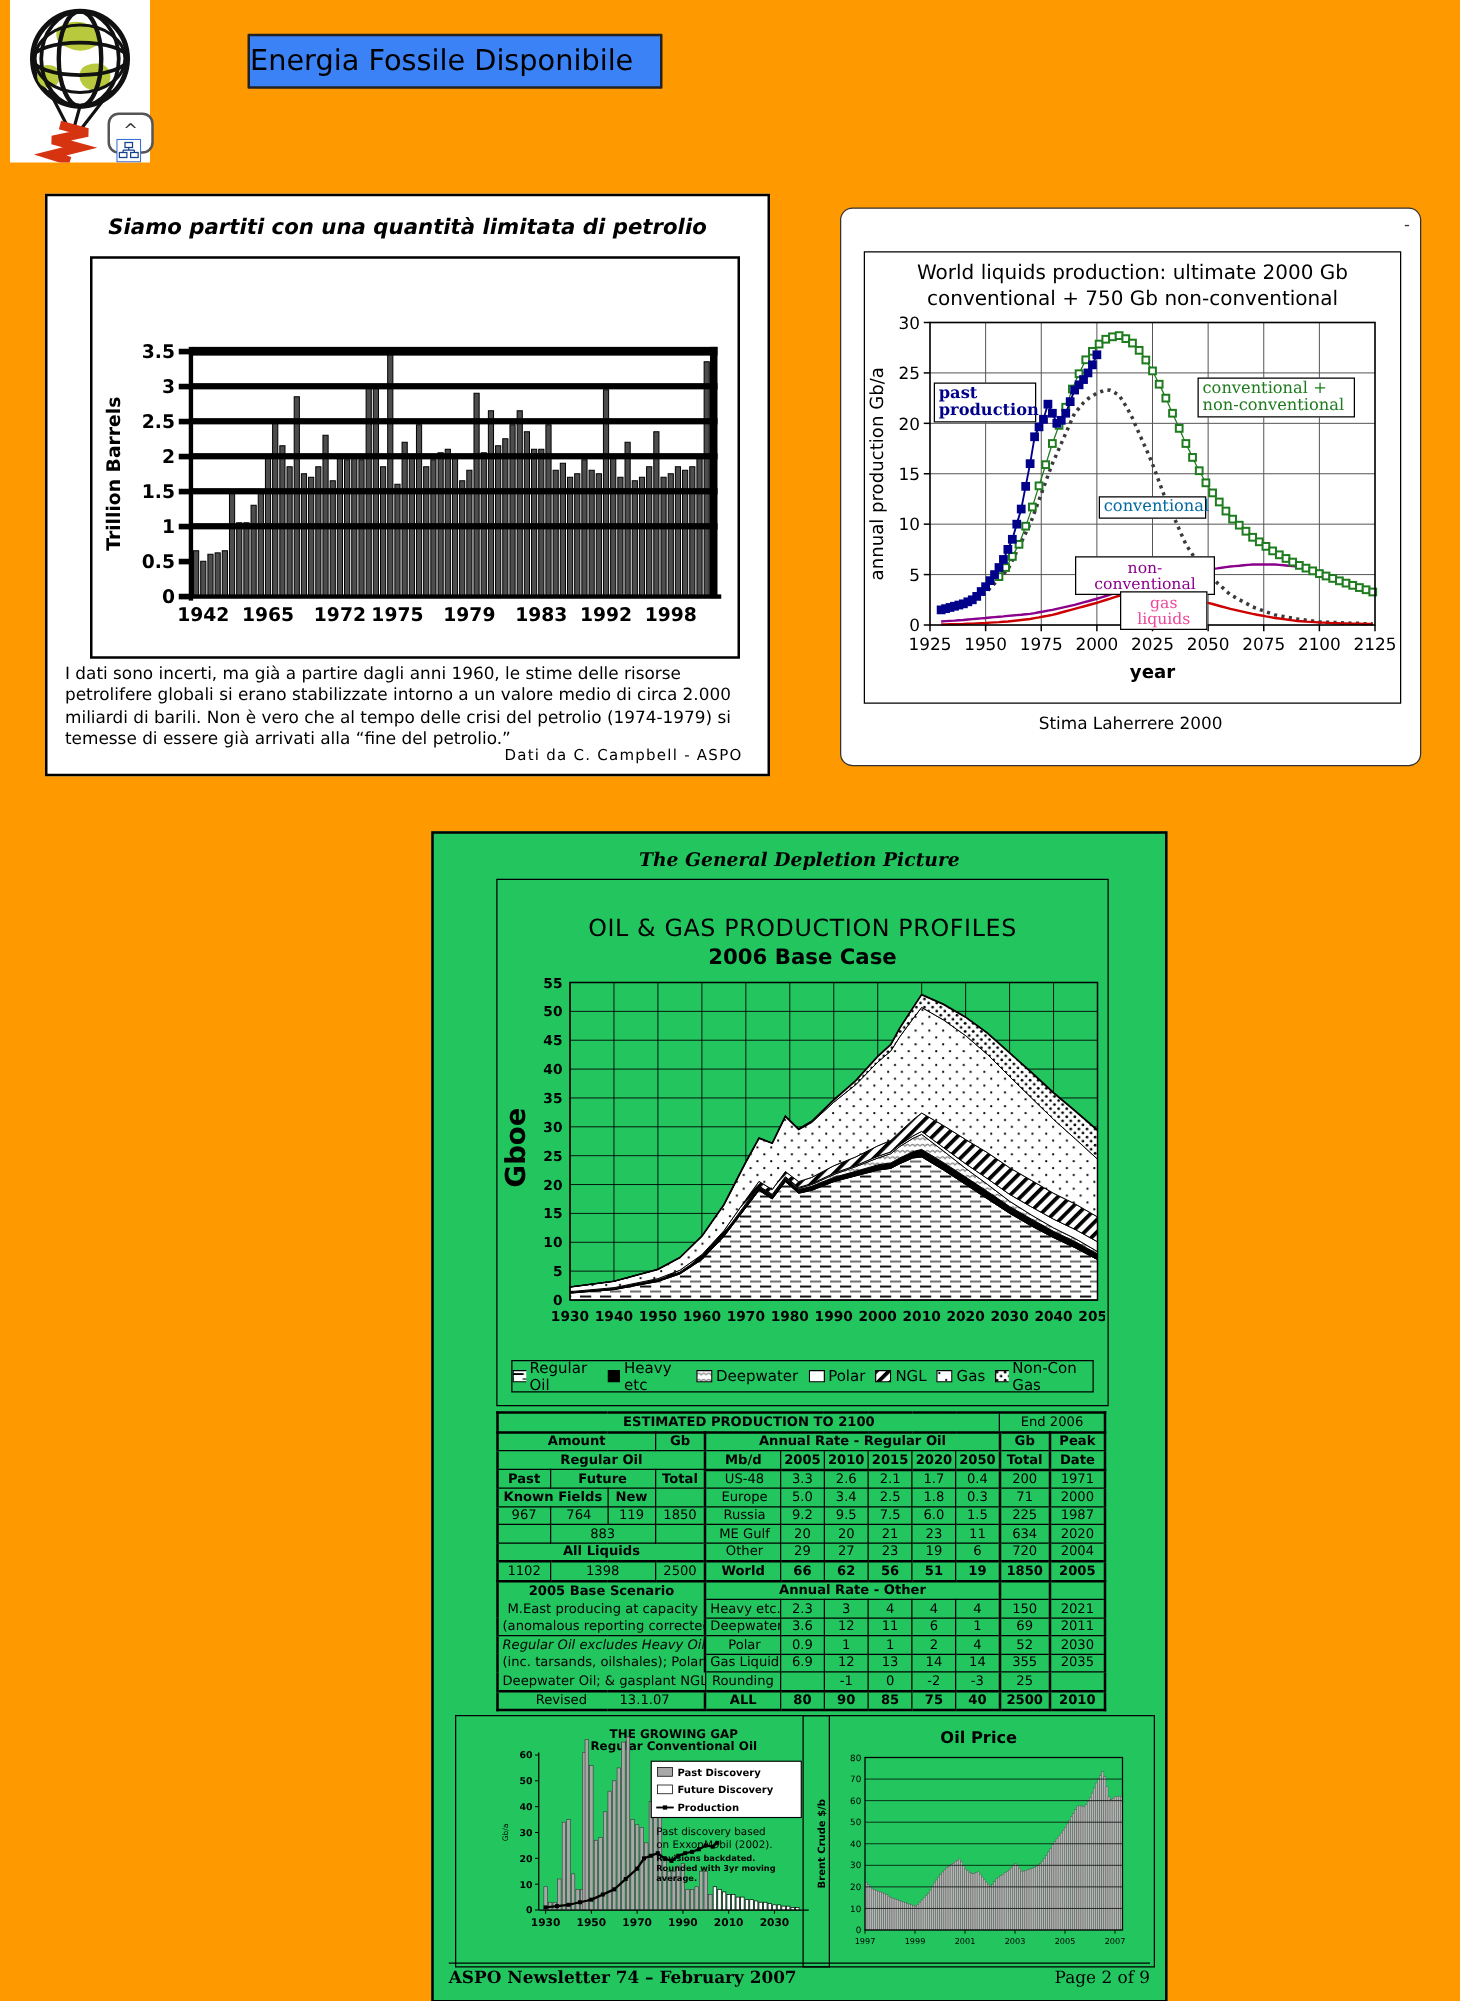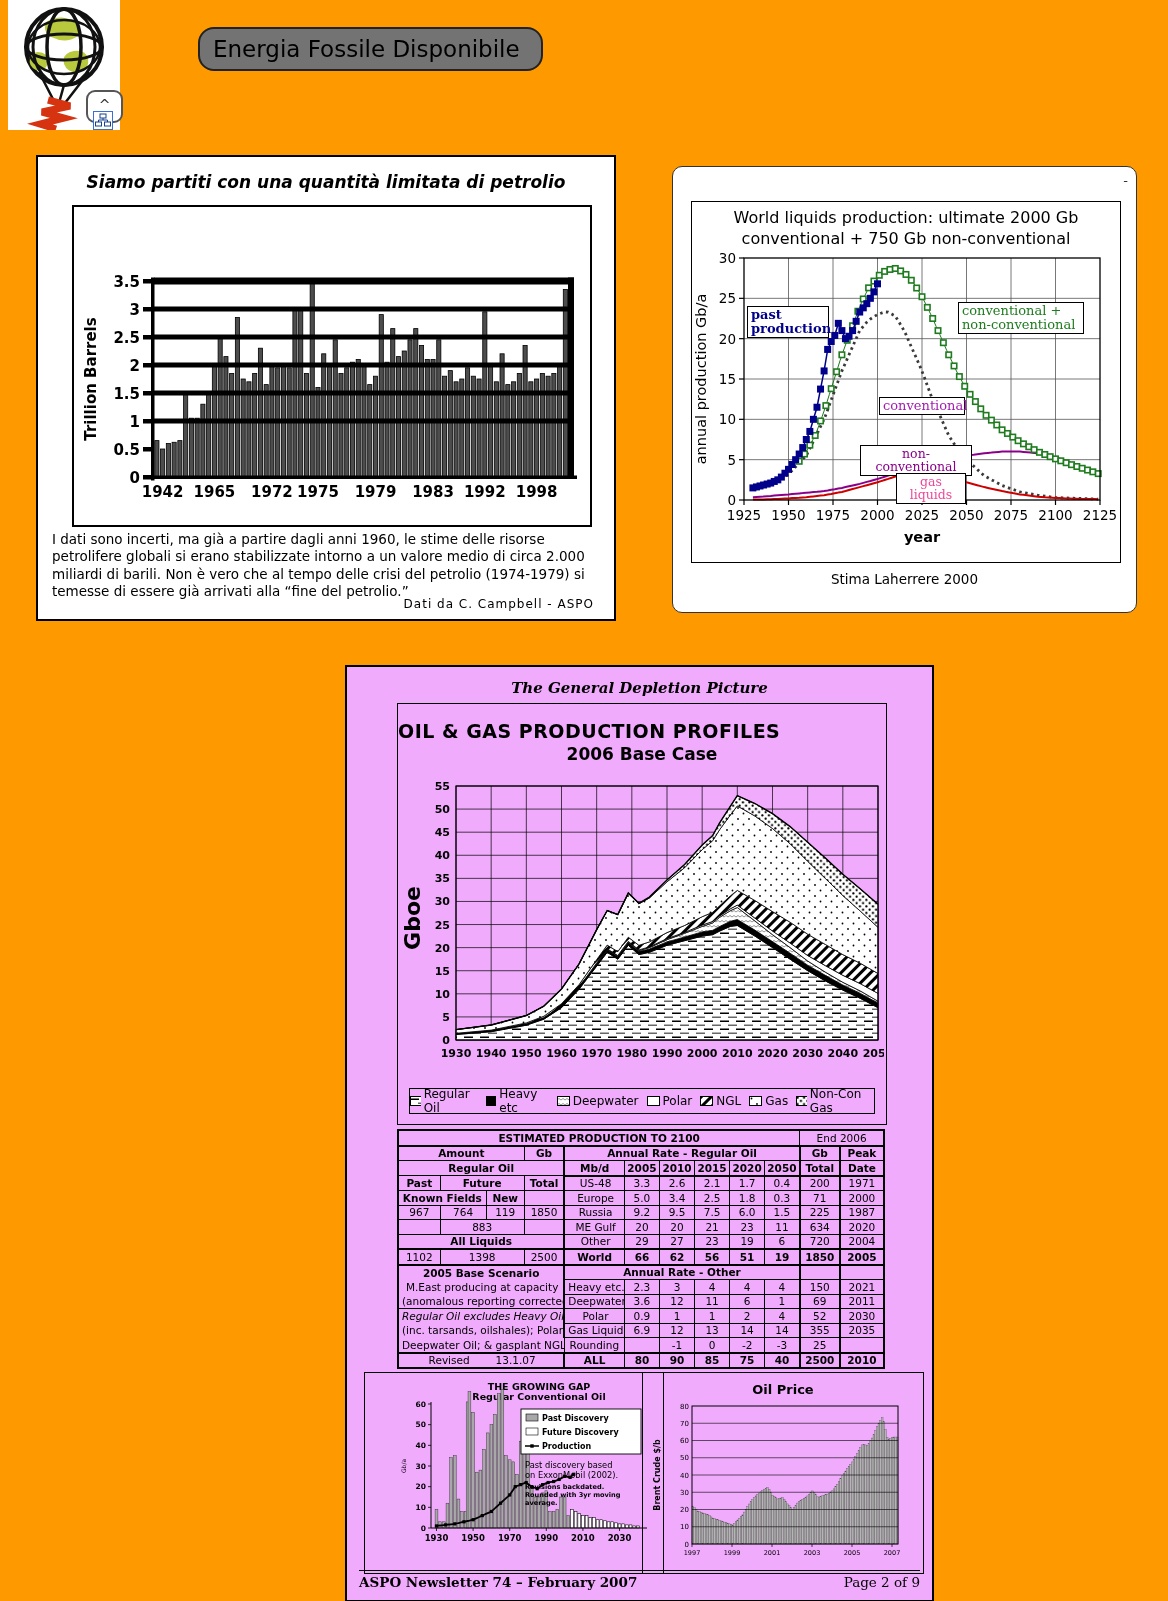--- a/index.html
+++ b/index.html
@@ -4,50 +4,50 @@
 <style>
   html,body{margin:0;padding:0;}
   body{width:1168px;height:1601px;background:#FF9900;position:relative;
        font-family:"DejaVu Sans",sans-serif;color:#000;overflow:hidden;}
   .abs{position:absolute;}
   
   #logo-box{left:8px;top:0;width:112px;height:130px;background:#fff;}
   #collapse-btn{left:86px;top:90px;width:33px;height:29px;background:#fff;border:2px solid #555;
       border-radius:9px;font-size:14px;text-align:center;line-height:26px;color:#333;z-index:5;}
   #struct-icon{left:93px;top:111px;width:20px;height:19px;z-index:6;}
-  #title-box{left:198px;top:27px;width:328px;height:40px;background:#737373;border:2px solid #222;
-      border-radius:16px;display:flex;align-items:center;padding-left:13px;font-size:23px;}
+  #title-box{left:198px;top:27px;width:328px;height:40px;background:#3b82f6;border:2px solid #222;
+      border-radius:1px;display:flex;align-items:center;font-size:23px;}
   
   #panel1{left:36px;top:155px;width:576px;height:462px;background:#fff;border:2px solid #000;}
   #p1-title{width:100%;text-align:center;margin-top:15px;font-size:17px;font-weight:bold;font-style:italic;}
   #p1-inner{position:absolute;left:34px;top:48px;width:516px;height:318px;border:2px solid #000;}
   #p1-sub{margin-top:10px;text-align:center;font-size:13.5px;line-height:1.35;}
   #p1-chart{position:absolute;left:6px;top:64px;}
   #p1-body{position:absolute;left:14px;top:374px;width:550px;font-size:13.5px;line-height:1.28;}
   #p1-credit{position:absolute;right:20px;top:440px;font-size:12px;letter-spacing:1px;}
   
   #panel2{left:672px;top:166px;width:463px;height:445px;background:#fff;border:1.5px solid #333;border-radius:10px;}
   #p2-dash{position:absolute;right:8px;top:6px;font-size:13px;color:#333;}
   #p2-box{position:absolute;left:18px;top:34px;width:428px;height:360px;border:1.5px solid #000;}
   #p2-title{text-align:center;font-size:16px;margin-top:6px;line-height:1.3;}
   #p2-wrap{position:relative;margin-top:2px;width:424px;height:300px;}
   .lab{position:absolute;background:#fff;border:1.3px solid #000;font-family:"DejaVu Serif",serif;
        line-height:1.08;padding:1px 3px;font-size:13px;}
   #lab-past{left:55px;top:54px;width:74px;color:#00008B;font-weight:bold;}
   #lab-convnon{left:266px;top:50px;width:118px;color:#1e7b1e;}
-  #lab-conv{left:187px;top:145px;width:78px;text-align:center;color:#a21caf;}
+  #lab-conv{left:187px;top:145px;width:78px;text-align:center;color:#0369a1;}
   #lab-nonconv{left:168px;top:193px;width:104px;text-align:center;color:#8B008B;font-size:12.5px;}
   #lab-gas{left:204px;top:221px;width:62px;text-align:center;color:#ec4899;font-size:12.5px;}
   #p2-caption{position:absolute;left:0;width:100%;top:404px;text-align:center;font-size:13.5px;}
   
-  #panel3{left:345px;top:665px;width:585px;height:933px;background:#f0abfc;border:2px solid #000;}
+  #panel3{left:345px;top:665px;width:585px;height:933px;background:#22c55e;border:2px solid #000;}
   #p3-title{width:100%;text-align:center;margin-top:12px;font-family:"DejaVu Serif",serif;
       font-weight:bold;font-style:italic;font-size:15px;}
   #p3-box{position:absolute;left:50px;top:36px;width:488px;height:420px;border:1.5px solid #000;}
-  #p3-box-t1{font-weight:bold;font-size:19px;margin-top:16px;letter-spacing:0.5px;}
+  #p3-box-t1{text-align:center;font-weight:normal;font-size:19px;margin-top:28px;letter-spacing:0.5px;}
   #p3-box-t2{text-align:center;font-weight:bold;font-size:17px;margin-top:2px;}
   #p3-chart{position:absolute;left:2px;top:74px;}
   #p3-legend{position:absolute;left:11px;top:384px;width:464px;height:24px;border:1.5px solid #000;
       display:flex;align-items:center;justify-content:center;gap:8px;font-size:12px;}
   .leg-item{display:flex;align-items:center;gap:3px;}
   .leg-item svg{display:block;}
   
   #p3-table{position:absolute;left:50px;top:462px;}
   .dtable{border-collapse:collapse;table-layout:fixed;width:488px;font-size:10.5px;}
   .dtable td{border:1px solid #000;height:13.5px;text-align:center;padding:0 1px;overflow:hidden;white-space:nowrap;}

